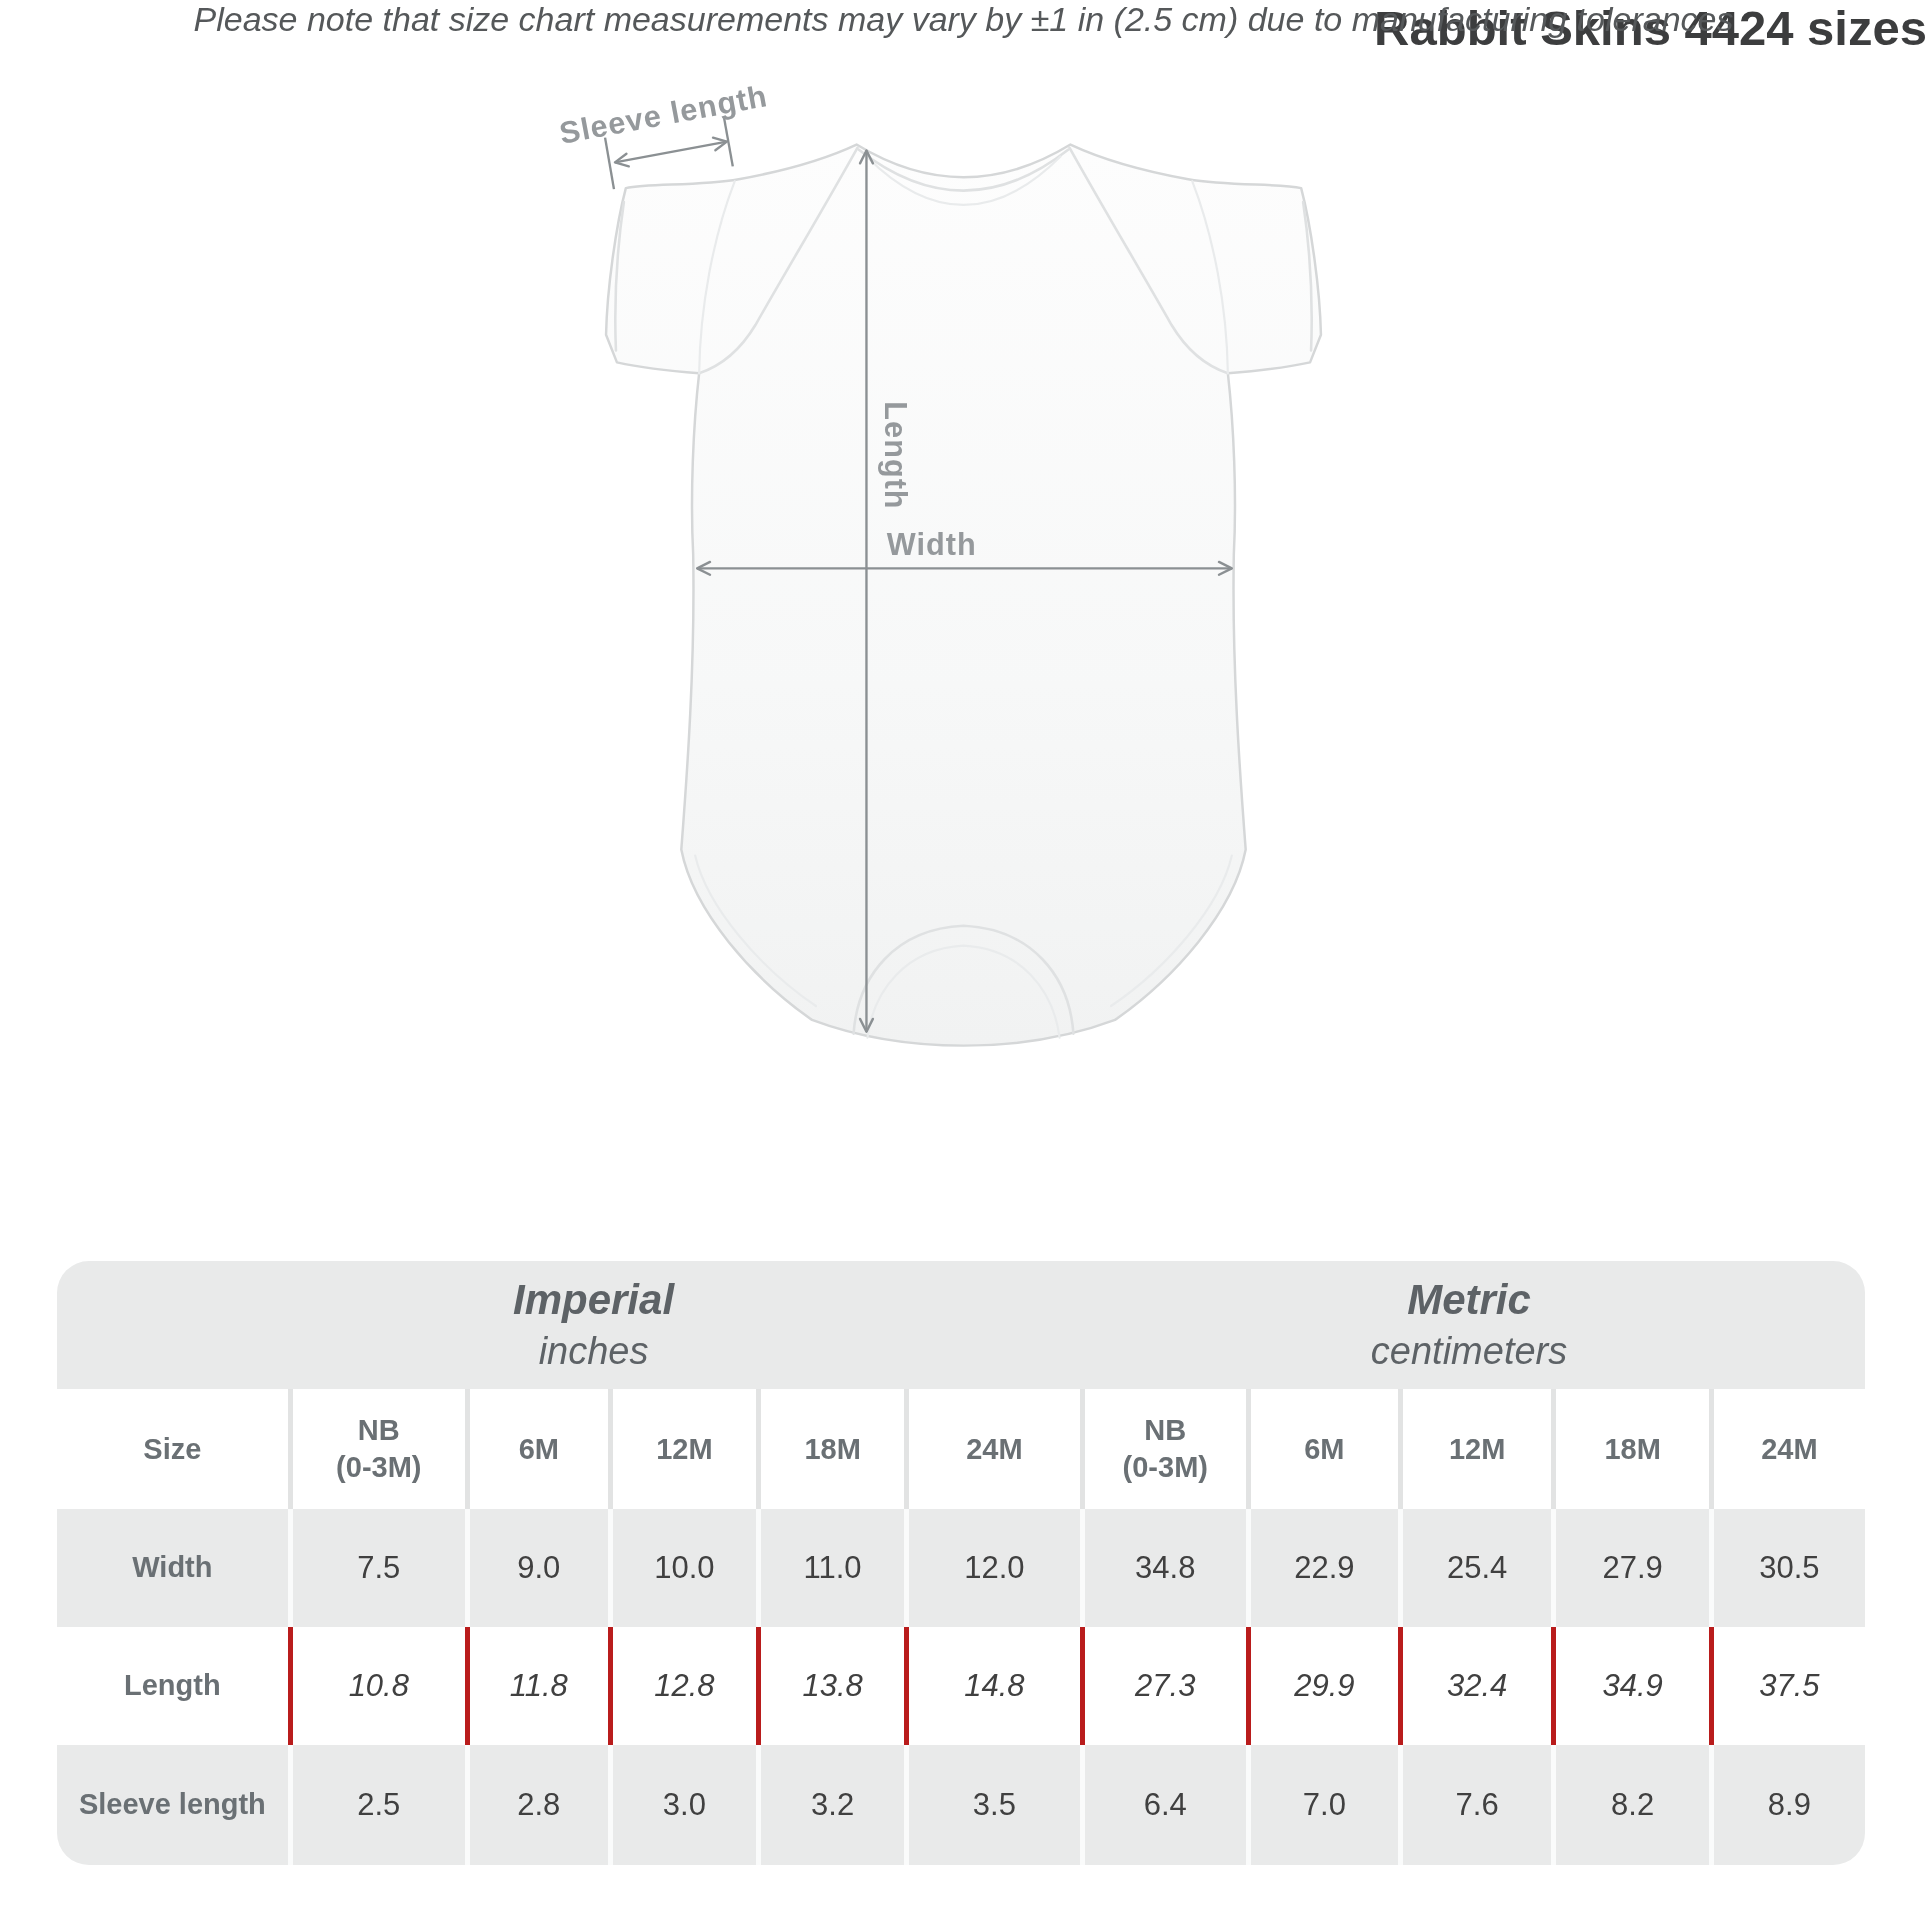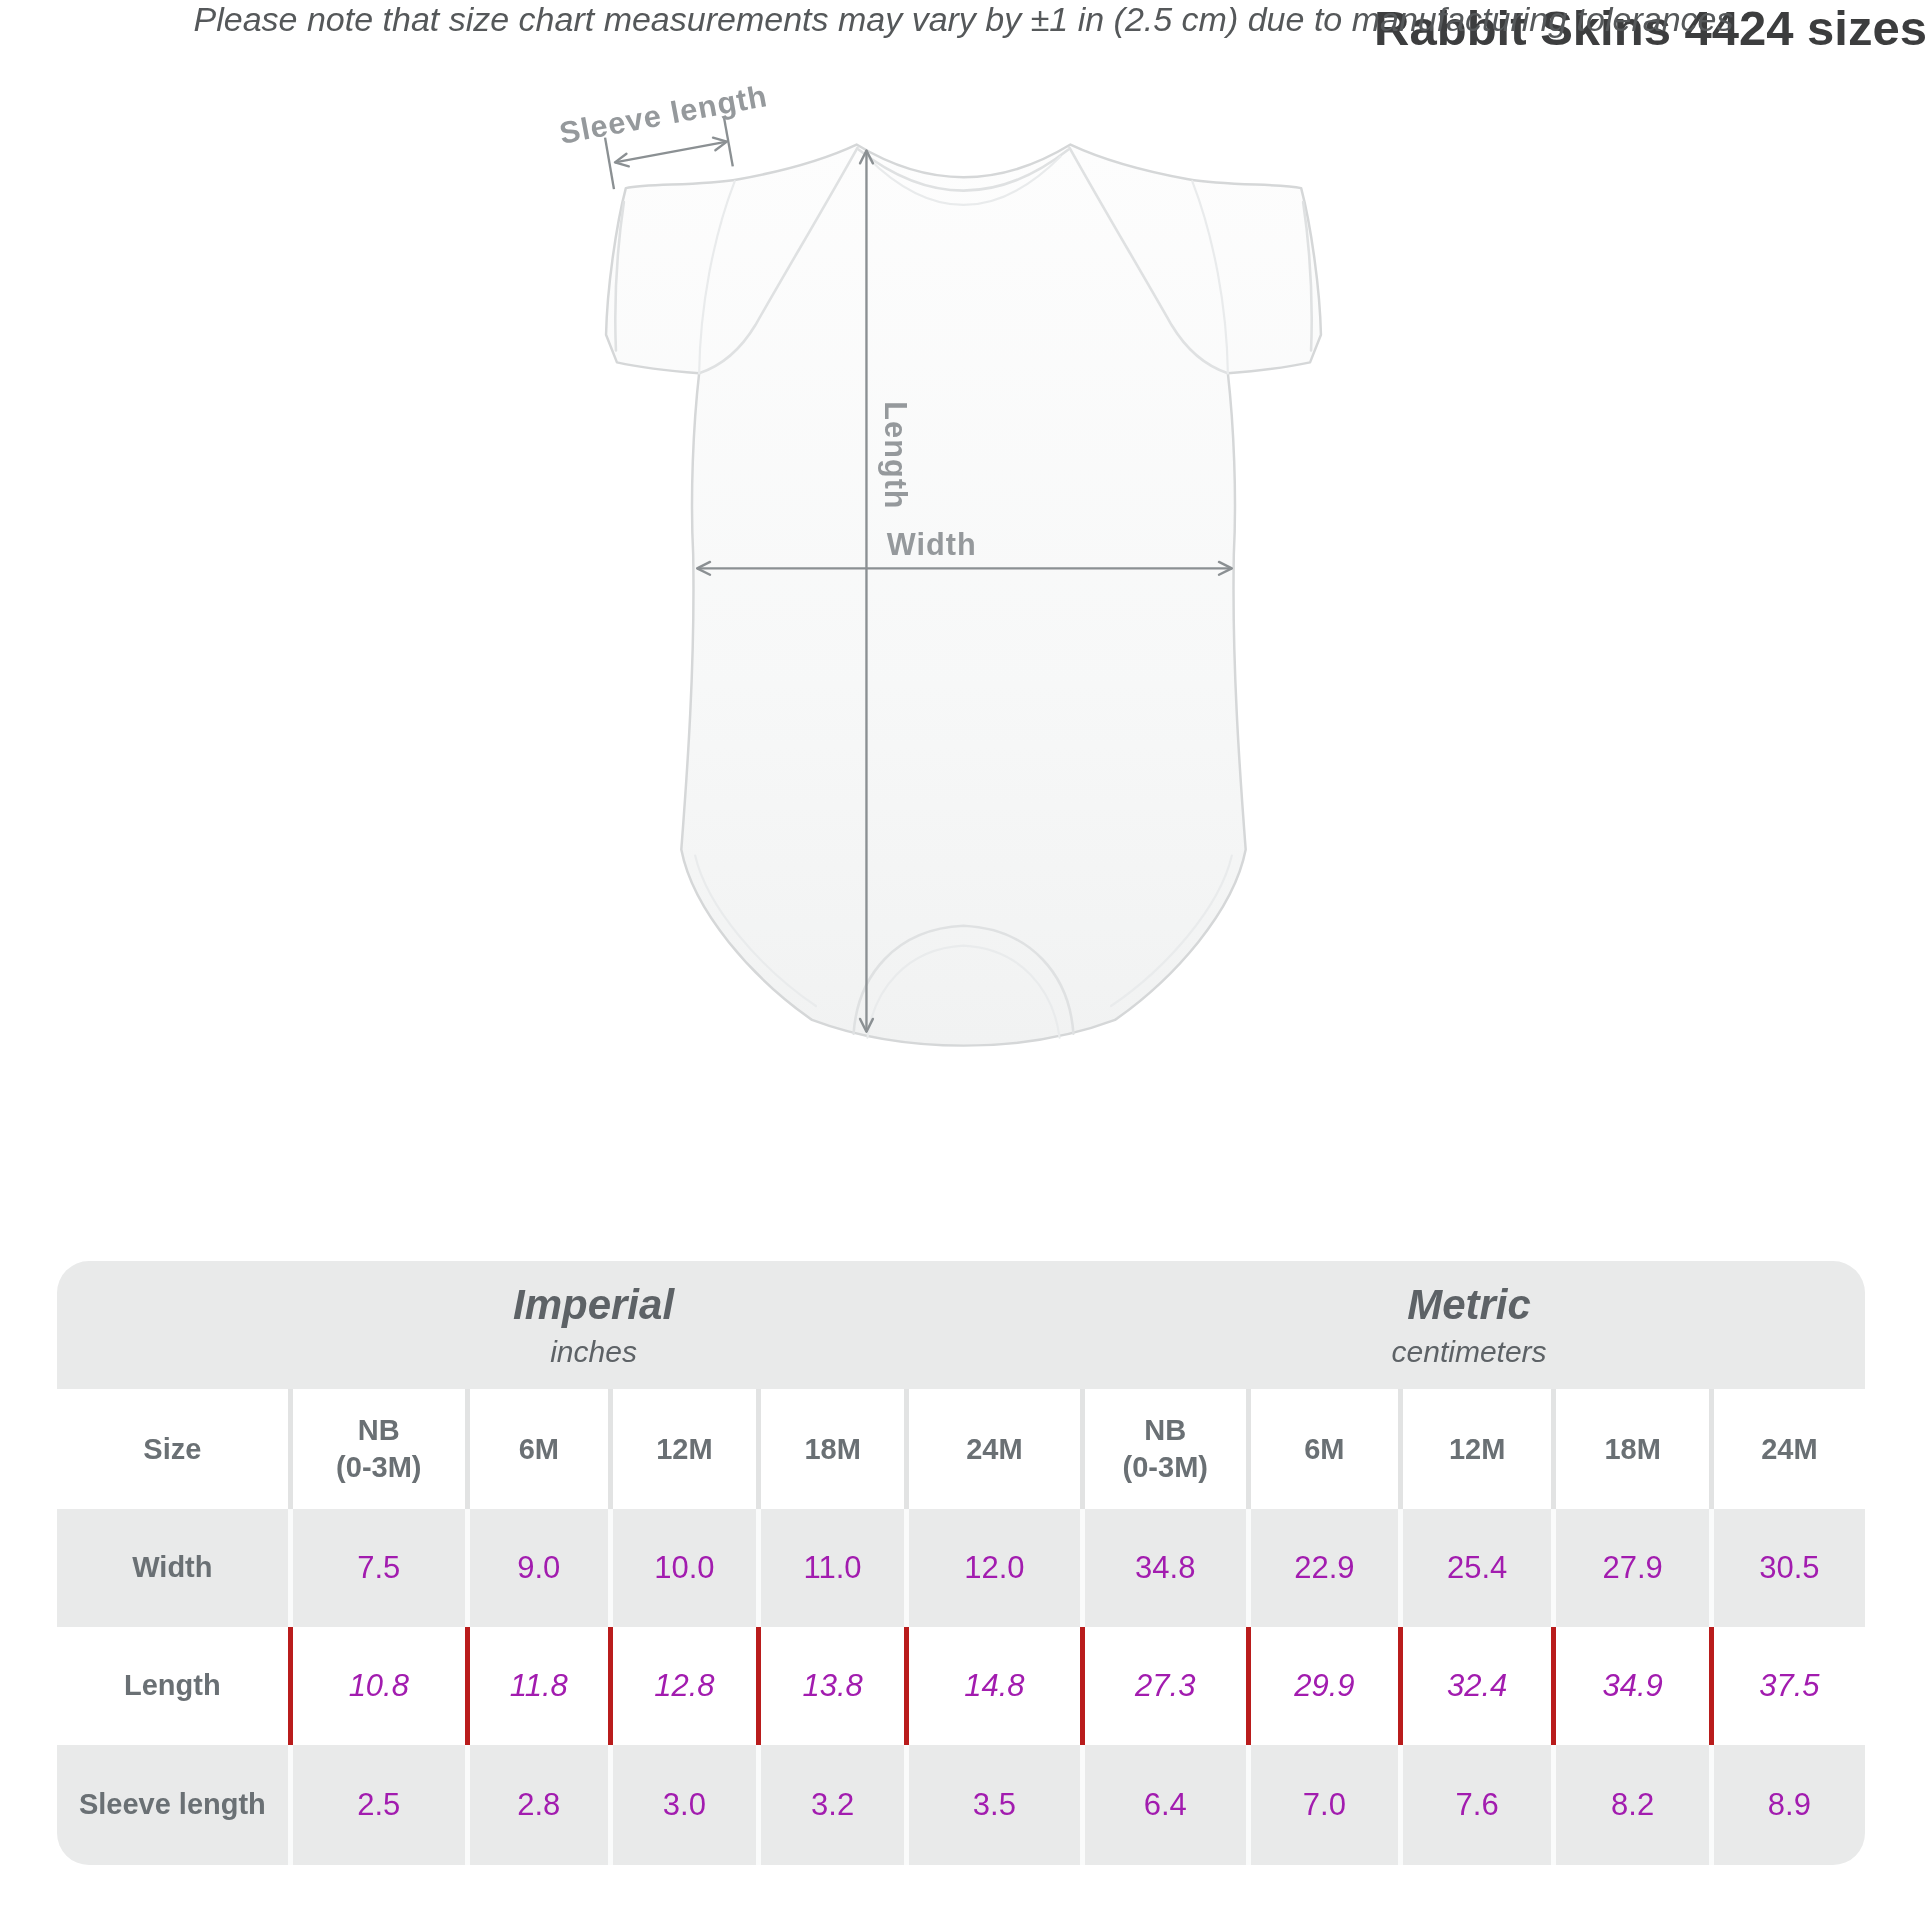--- a/index.html
+++ b/index.html
@@ -31,36 +31,36 @@
     position:absolute; left:57px; top:1261px; width:1808px; height:604px;
     border-radius:32px; overflow:hidden;
   }
   table.size-table {
     width:100%; height:100%; border-collapse:collapse; table-layout:fixed;
   }
   .size-table td, .size-table th { padding:0; text-align:center; vertical-align:middle; }
 
   tr.band td { background:#e9eaea; height:120px; }
   .group-label { font-size:42px; font-weight:bold; font-style:italic; color:#5d6266; line-height:1.15; }
-  .group-unit  { font-size:30px; font-style:italic; color:#5d6266; margin-top:6px; }
+  .group-unit  { font-size:38px; font-style:italic; color:#5d6266; margin-top:6px; }
   td.group-imperial .group-inner { padding-left:48px; }
   td.group-metric  .group-inner { padding-right:9px; }
 
   tr.head th { background:#ffffff; height:113px; font-size:29px; font-weight:bold;
                color:#6a7074; white-space:pre-line; line-height:1.25; }
   tr.head th + th { border-left:5px solid #e2e3e3; }
 
   tr.r-gray  td { background:#e9eaea; height:111px; }
   tr.r-gray  td + td { border-left:5px solid #fafbfb; }
   tr.r-white td { background:#ffffff; height:111px; }
   tr.r-white td + td { border-left:5px solid #b91c1c;font-style:italic; }
   tr.last td { height:113px; }
 
   .row-label { font-size:29px; font-weight:bold; color:#6a7074; }
-  .cell-val  { font-size:31px; color:#a21caf; }
+  .cell-val  { font-size:31px; color:#404040; }
 </style>
 </head>
 <body>
 
 <div class="stage">
 
   <svg class="figure-svg" width="1927" height="1109" viewBox="0 0 1946 1120" aria-hidden="true">
     <defs>
       <linearGradient id="gBody" x1="0" y1="0" x2="0" y2="1">
         <stop offset="0" stop-color="#fdfdfd"></stop>

